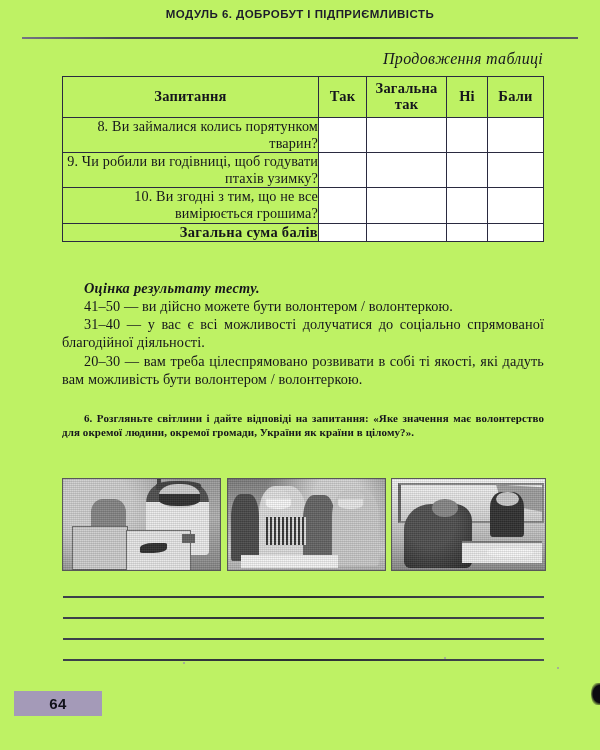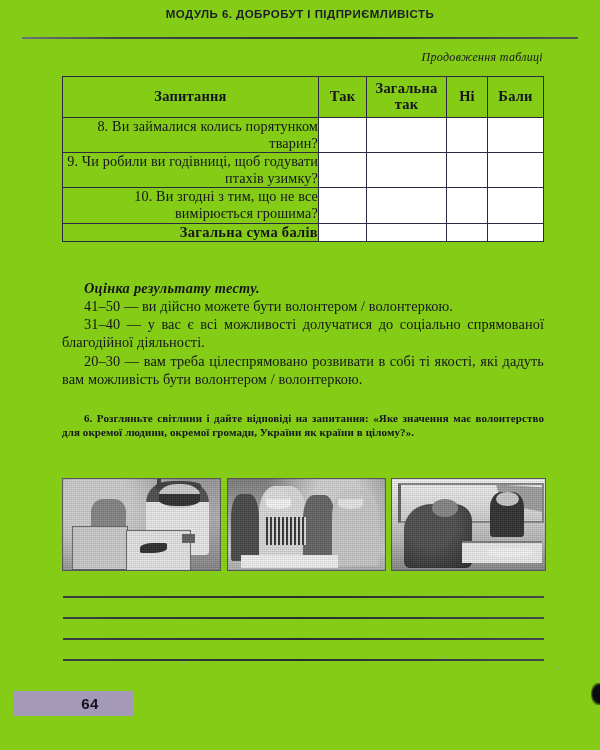--- a/index.html
+++ b/index.html
@@ -13,21 +13,21 @@
     height: 750px;
     position: relative;
     overflow: hidden;
     font-family: "Liberation Serif", serif;
     color: #15151c;
   }
 
   .page {
     position: absolute;
     inset: 0;
-    background: #84cc16;
+    background: #bef264;
   }
 
   
   .running-head {
     position: absolute;
     top: 8px;
     left: 0;
     width: 600px;
     text-align: center;
     font-family: "Liberation Sans", sans-serif;
@@ -48,21 +48,21 @@
   }
 
   
   .table-caption {
     position: absolute;
     top: 50px;
     left: 0;
     width: 543px;
     text-align: right;
     font-style: italic;
-    font-size: 12px;
+    font-size: 16px;
     letter-spacing: 0.3px;
     color: #16161f;
   }
 
   
   .quiz-table {
     position: absolute;
     left: 62px;
     top: 76px;
     width: 481px;
@@ -256,21 +256,20 @@
     top: 691px;
     width: 88px;
     height: 25px;
     background:
       repeating-linear-gradient(115deg, rgba(255,255,255,.22) 0 3px, rgba(0,0,0,.06) 3px 6px),
       linear-gradient(90deg,#a9a0bb 0%, #9d94b2 40%, #ab a2bd 100%);
     background-color: #a49ab8;
     display: flex;
     align-items: center;
     justify-content: center;
-    padding-left: 32px;
   }
   .page-number {
     font-family: "Liberation Sans", sans-serif;
     font-weight: bold;
     font-size: 15px;
     color: #12121a;
     letter-spacing: .5px;
   }
   .edge-artifact {
     position: absolute;

